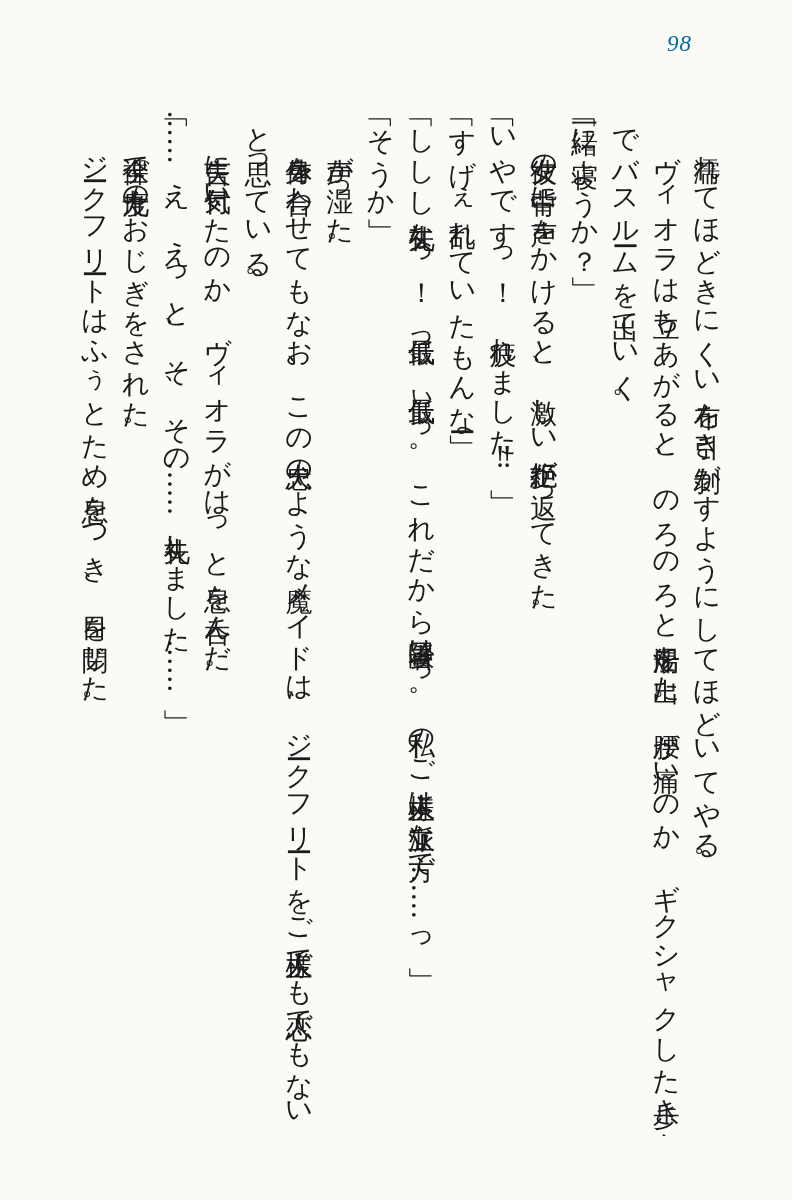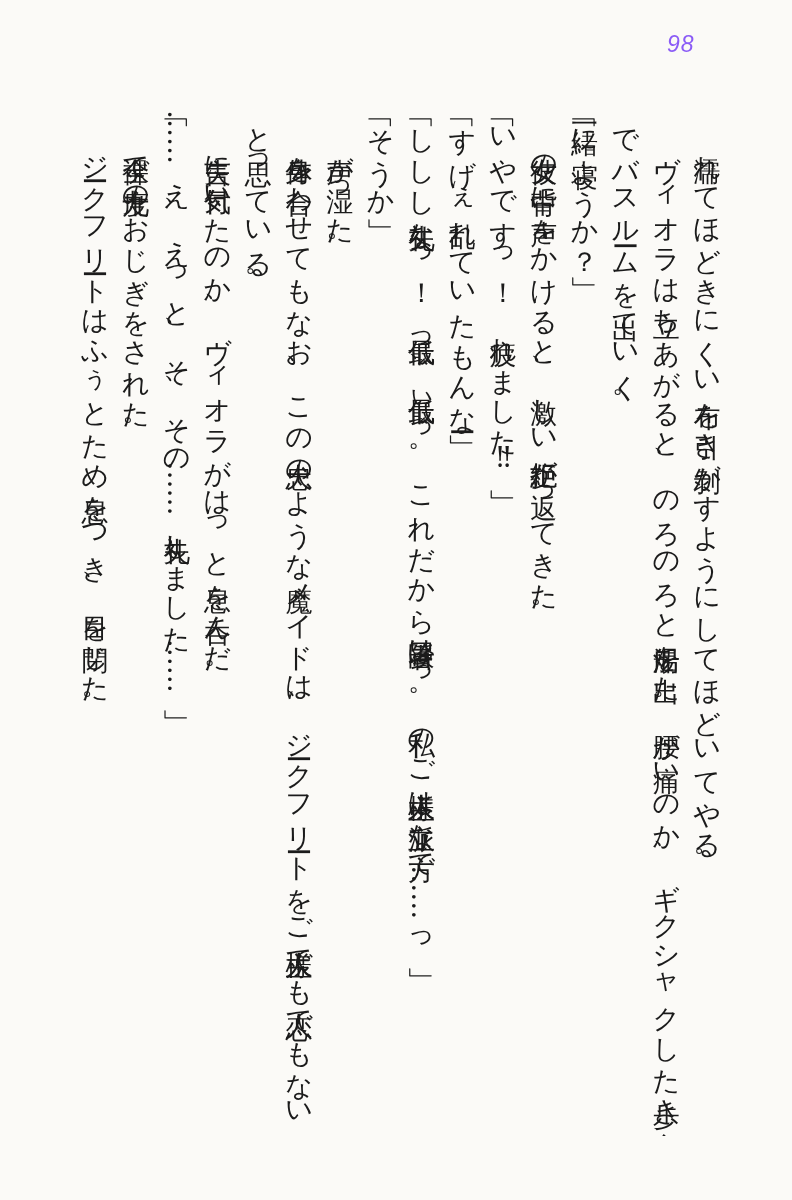--- a/index.html
+++ b/index.html
@@ -13,23 +13,23 @@
     background: #fbfaf7;
     overflow: hidden;
     font-family: "DejaVu Serif", "Liberation Serif", serif;
   }
   .page-number {
     position: absolute;
     top: 31px;
     left: 667px;
     font-size: 23px;
     font-style: italic;
-    color: #8b5cf6;
+    color: #0369a1;
     letter-spacing: 1px;
-    font-family: Liberation Sans, sans-serif;
+    font-family: Liberation Serif, serif;
   }
   .text-block {
     position: absolute;
     top: 110px;
     right: 65px;
     width: 694px;
     height: 1026px;
     writing-mode: vertical-rl;
     text-orientation: mixed;
     font-size: 27px;

